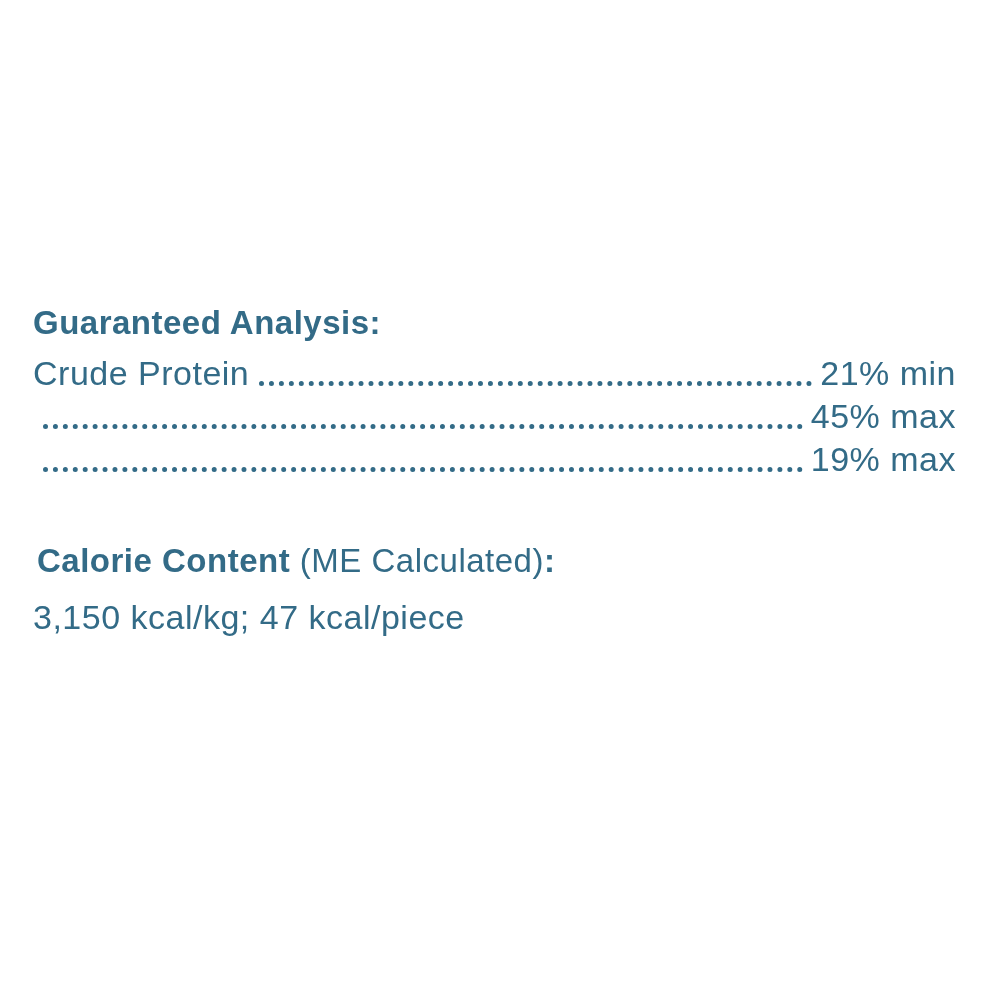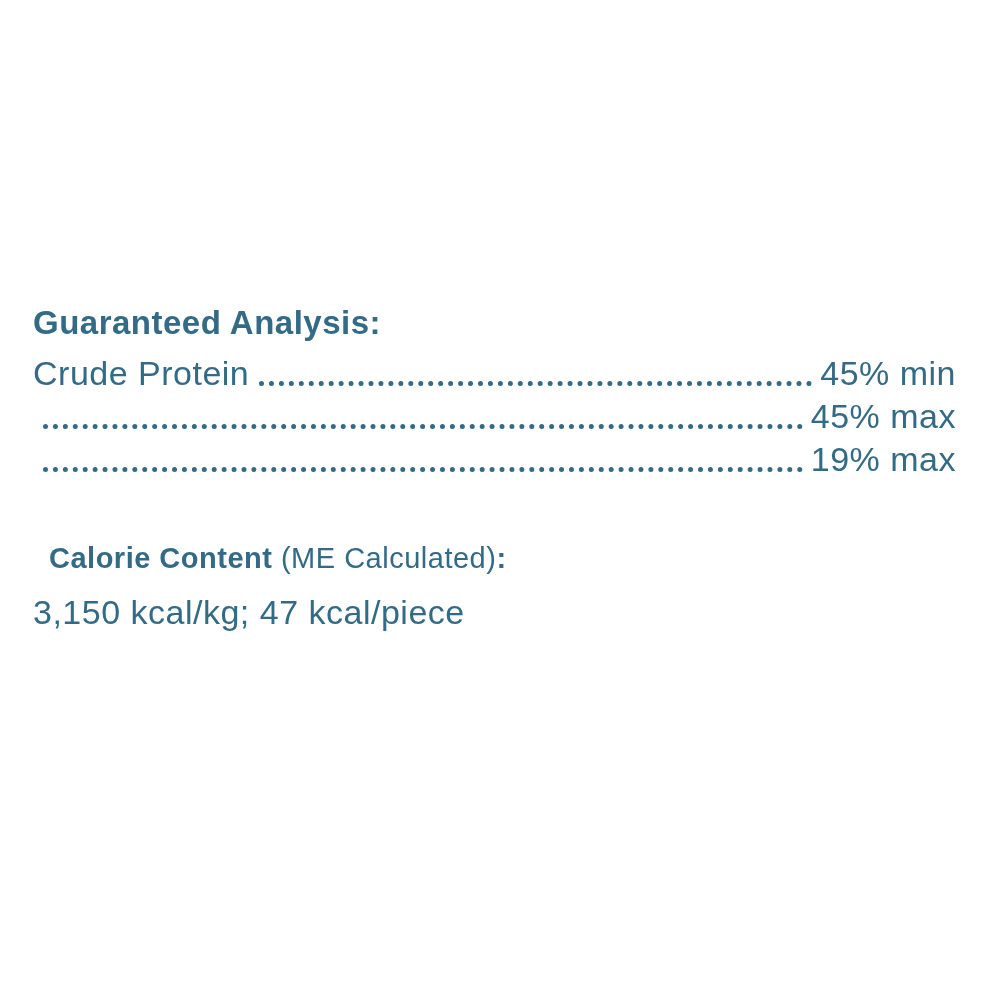--- a/index.html
+++ b/index.html
@@ -47,24 +47,24 @@
     flex: 1 1 auto;
     align-self: flex-end;
     border-bottom: 5px dotted #336b87;
     margin: 0 8px 9px 10px;
     min-width: 20px;
   }
   .calorie-block {
     margin-top: 60px;
   }
   .calorie-title {
-    font-size: 29px;
+    font-size: 33px;
     line-height: 1.2;
     letter-spacing: 0.5px;
-    margin: 16px;
+    margin: 4px;
   }
   .calorie-title .bold { font-weight: bold; }
   .calorie-value {
     font-size: 34px;
     line-height: 43px;
     letter-spacing: 0.5px;
     margin-top: 16px;
   }
 </style>
 </head>
@@ -73,21 +73,21 @@
 <div class="canvas">
   <div class="label-block">
 
     <h1 class="section-title">Guaranteed Analysis:</h1>
 
     <div class="analysis-table" id="analysis-table">
 
     <div class="analysis-row">
           <span class="row-label">Crude Protein</span>
           <span class="dot-leader"></span>
-          <span class="row-value">45% min</span>
+          <span class="row-value">21% min</span>
         </div>
         <div class="analysis-row">
           <span class="dot-leader"></span>
           <span class="row-value">45% max</span>
         </div>
         <div class="analysis-row">
           <span class="dot-leader"></span>
           <span class="row-value">19% max</span>
         </div>
       </div>

